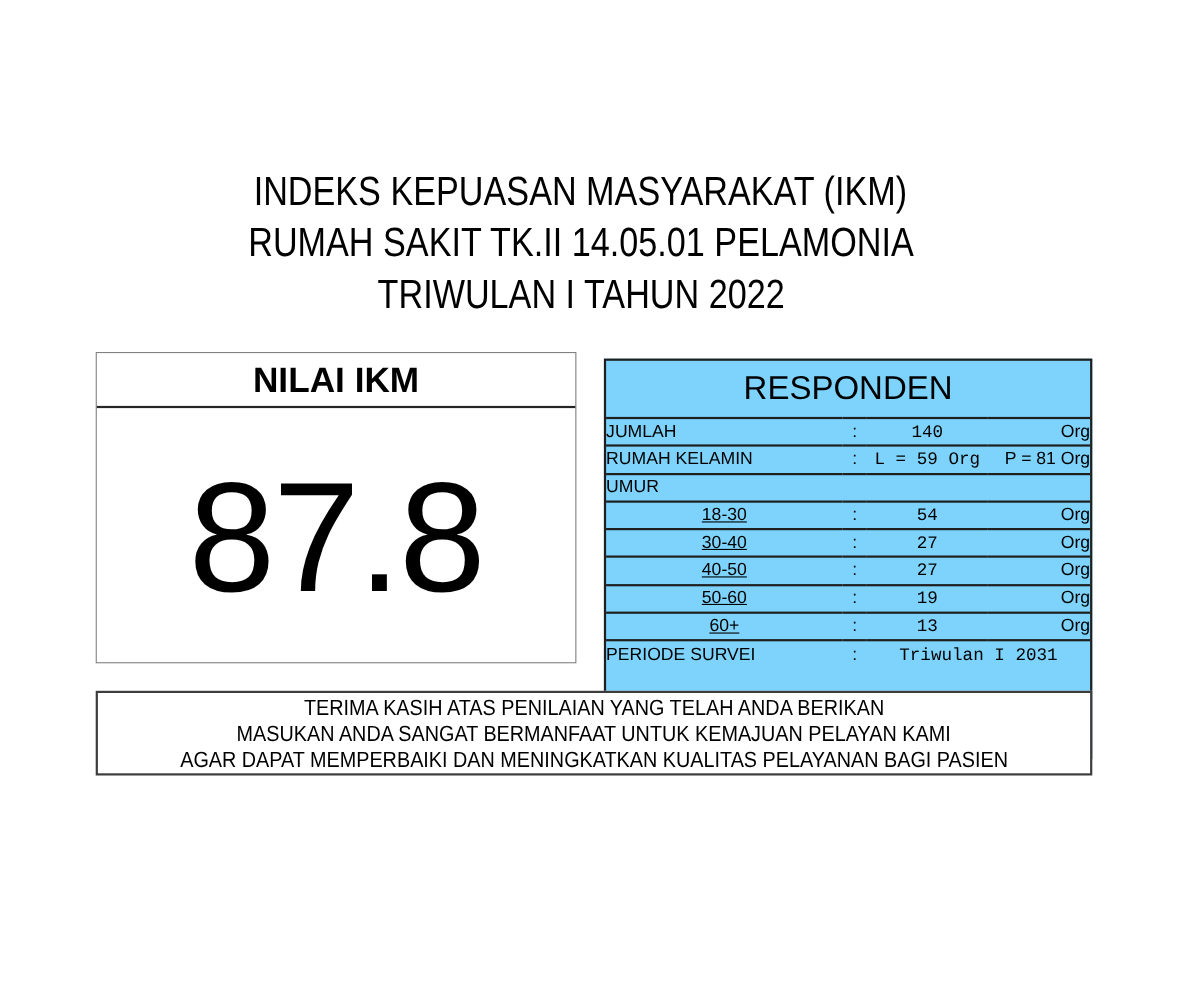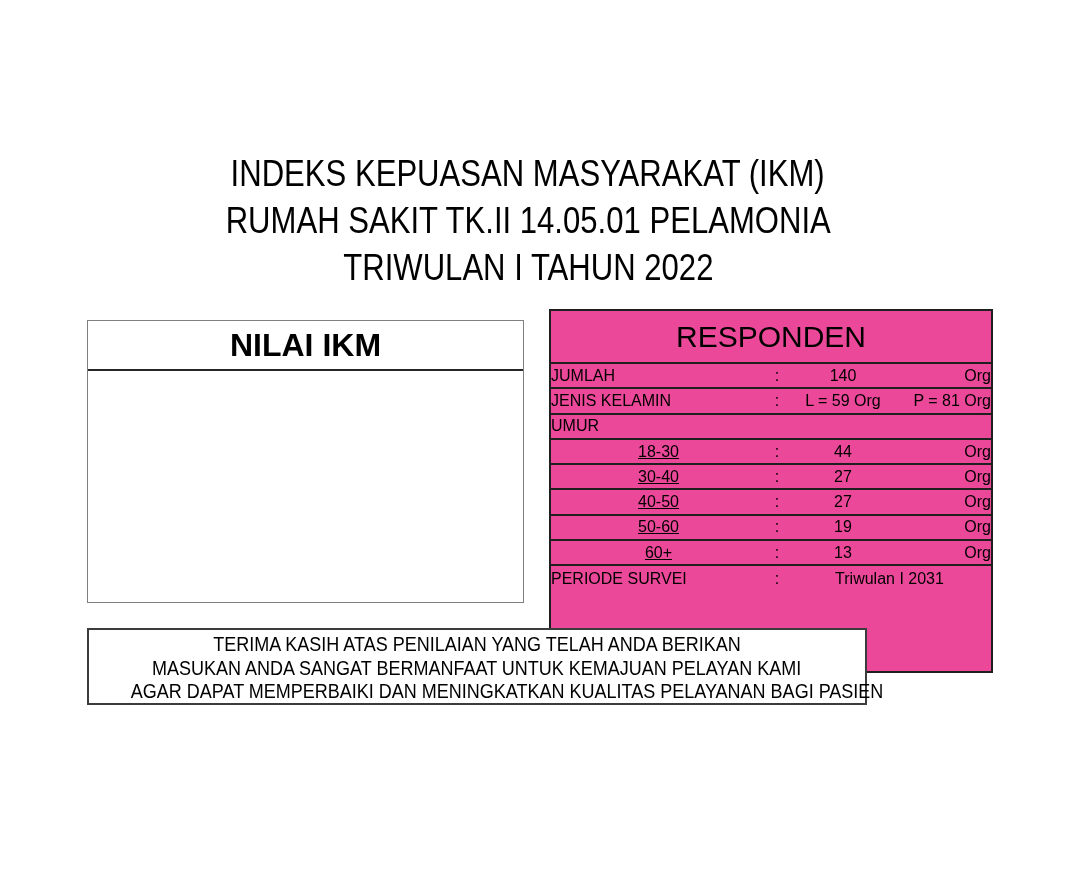--- a/index.html
+++ b/index.html
@@ -50,24 +50,24 @@
     height: 229px;
     display: flex; align-items: center; justify-content: center;
     font-size: 142px;
     letter-spacing: -2px;
     padding-top: 6px;
   }
 
   
   .respondent-panel {
     position: absolute;
-    left: 549px; top: 309px;
+    left: 549px; top: 326px;
     width: 444px; height: 364px;
     border: 2px solid #1f1f1f;
-    background: #ec4899;
+    background: #7dd3fc;
   }
   .respondent-header {
     height: 51px;
     display: flex; align-items: center; justify-content: center;
     font-size: 30px;
     white-space: nowrap;
   }
   table.resp-table {
     width: 100%;
     border-collapse: collapse;
@@ -82,28 +82,28 @@
   table.resp-table td {
     border-top: 2px solid #1f1f1f;
     padding: 0;
     vertical-align: middle;
     white-space: nowrap;
     overflow: hidden;
   }
   td.cell-label { text-align: left; padding-left: 4px; }
   td.cell-label.centered { text-align: center; padding-left: 0; text-decoration: underline; }
   td.cell-colon { text-align: center; }
-  td.cell-value { text-align: center; }
+  td.cell-value { text-align: center; font-family: Liberation Mono, monospace; }
   td.cell-unit  { text-align: right; }
 
   
   .footer-panel {
     position: absolute;
     left: 87px; top: 628px;
-    width: 780px; height: 77px;
+    width: 906px; height: 77px;
     border: 2px solid #3c3c3c;
     background: #ffffff;
     text-align: center;
     padding-top: 3px;
   }
   .footer-line {
     display: block;
     font-size: 20px;
     line-height: 23.5px;
     white-space: nowrap;
@@ -118,51 +118,52 @@
 <body>
 
 <div class="title-block">
   <div class="title-line"><span>INDEKS KEPUASAN MASYARAKAT (IKM)</span></div>
   <div class="title-line"><span>RUMAH SAKIT TK.II 14.05.01 PELAMONIA</span></div>
   <div class="title-line"><span>TRIWULAN I TAHUN 2022</span></div>
 </div>
 
 <div class="score-panel">
   <div class="score-header">NILAI IKM</div>
+  <div class="score-value">87.8</div>
 </div>
 
 <div class="respondent-panel">
   <div class="respondent-header">RESPONDEN</div>
   <table class="resp-table">
     <colgroup>
       <col class="c-label">
         <col class="c-colon">
         <col class="c-value">
         <col class="c-unit">
     </colgroup>
     <tbody>
       <tr>
         <td class="cell-label">JUMLAH</td>
         <td class="cell-colon">:</td>
         <td class="cell-value">140</td>
         <td class="cell-unit">Org</td>
       </tr>
       <tr>
-        <td class="cell-label">JENIS KELAMIN</td>
+        <td class="cell-label">RUMAH KELAMIN</td>
         <td class="cell-colon">:</td>
         <td class="cell-value">L = 59 Org</td>
         <td class="cell-unit">P = 81 Org</td>
       </tr>
       <tr>
         <td class="cell-label" colspan="4">UMUR</td>
       </tr>
       <tr>
         <td class="cell-label centered">18-30</td>
         <td class="cell-colon">:</td>
-        <td class="cell-value">44</td>
+        <td class="cell-value">54</td>
         <td class="cell-unit">Org</td>
       </tr>
       <tr>
         <td class="cell-label centered">30-40</td>
         <td class="cell-colon">:</td>
         <td class="cell-value">27</td>
         <td class="cell-unit">Org</td>
       </tr>
       <tr>
         <td class="cell-label centered">40-50</td>

